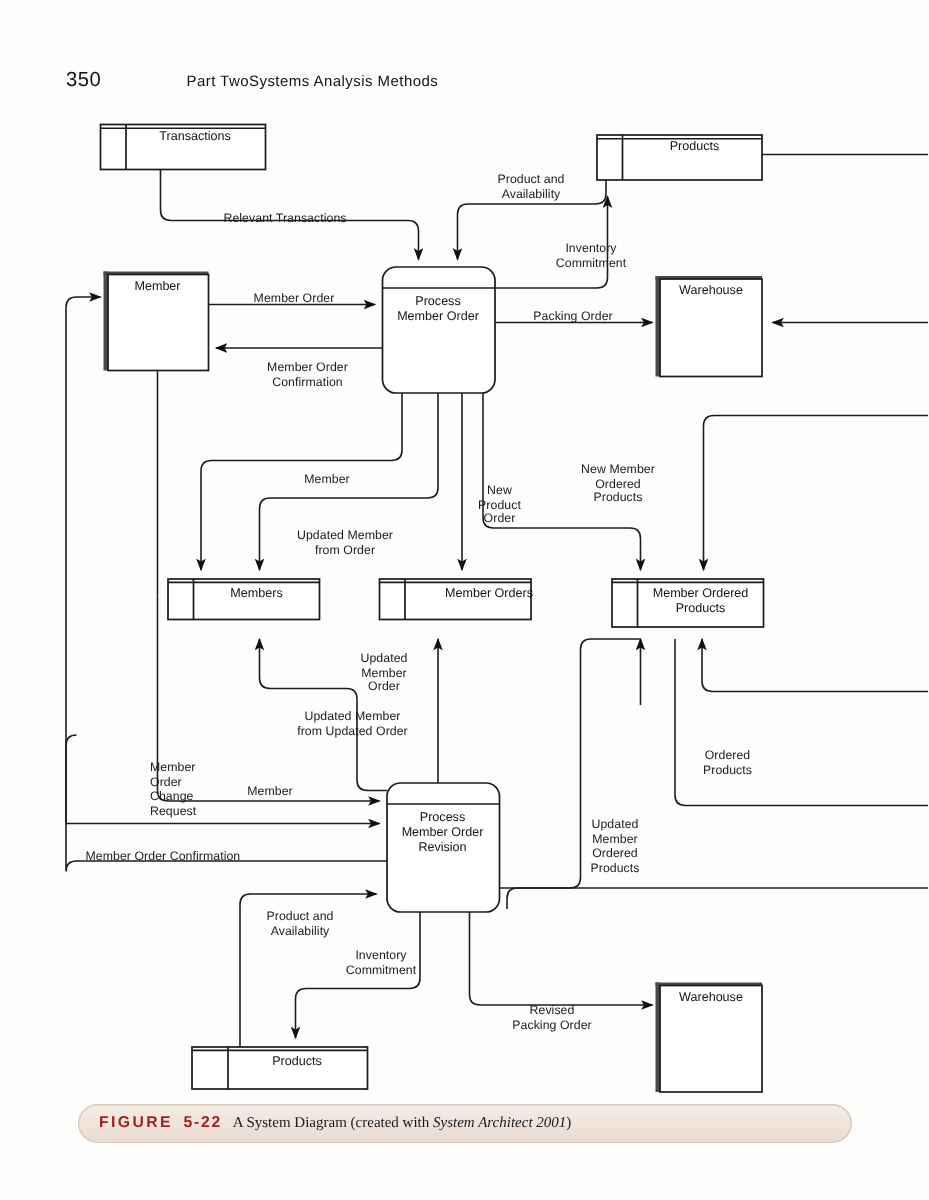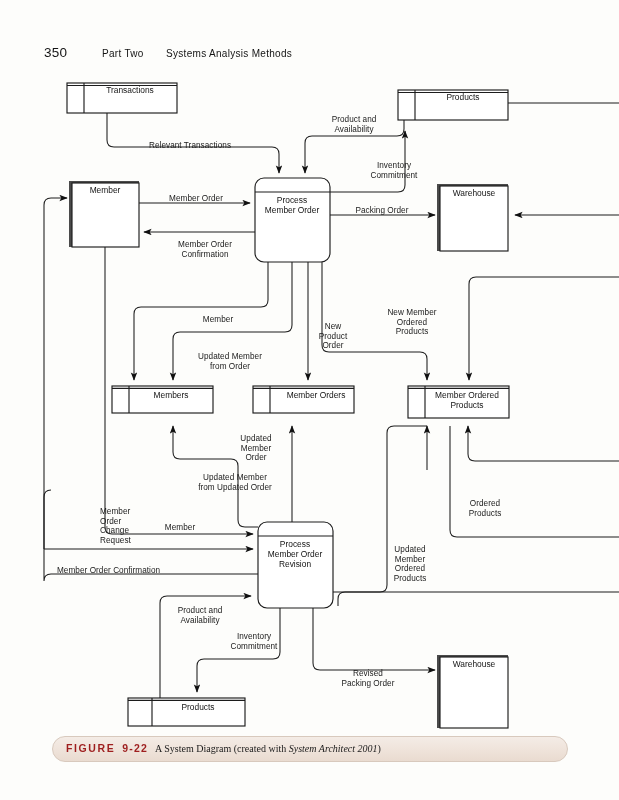--- a/index.html
+++ b/index.html
@@ -21,21 +21,21 @@
     left: 44px;
     top: 45px;
     display: flex;
     align-items: baseline;
     gap: 0px;
     font-weight: normal;
     color: #141414;
     letter-spacing: 0.3px;
   }
   #running-head .pg { font-size: 13.5px; width: 58px; }
-  #running-head .part { font-size: 10px; width: 64px; }
+  #running-head .part { font-size: 10px; width: 64px; text-align: right; }
   #running-head .sec { font-size: 10px; }
 
   
   #canvas {
     position: absolute;
     left: 0; top: 0;
     width: 619px;
     height: 800px;
   }
   .flow-line {
@@ -260,21 +260,21 @@
 
   </svg>
 
   <div class="shape-lbl" style="left:130px; top:86px;text-align:center;">Transactions</div>
   <div class="shape-lbl" style="left:463px; top:93px;">Products</div>
   <div class="shape-lbl" style="left:105px; top:186px;">Member</div>
   <div class="shape-lbl" style="left:292px; top:196px;">Process
 Member Order</div>
   <div class="shape-lbl" style="left:474px; top:189px;">Warehouse</div>
   <div class="shape-lbl" style="left:171px; top:391px;">Members</div>
-  <div class="shape-lbl" style="left:316px; top:391px;">Member Orders</div>
+  <div class="shape-lbl" style="left:326px; top:391px;">Member Orders</div>
   <div class="shape-lbl" style="left:467px; top:391px;">Member Ordered
 Products</div>
   <div class="shape-lbl" style="left:295px; top:540px;">Process
 Member Order
 Revision</div>
   <div class="shape-lbl" style="left:198px; top:703px;">Products</div>
   <div class="shape-lbl" style="left:474px; top:660px;">Warehouse</div>
 
   <div class="lbl c" style="left:190px; top:141px;">Relevant Transactions</div>
   <div class="lbl c" style="left:354px; top:115px;">Product and
@@ -314,17 +314,17 @@
   <div class="lbl c" style="left:200px; top:606px;">Product and
 Availability</div>
   <div class="lbl c" style="left:254px; top:632px;">Inventory
 Commitment</div>
   <div class="lbl c" style="left:368px; top:669px;">Revised
 Packing Order</div>
 
   <div id="caption-bar"></div>
   <div id="caption-text">
     <span class="fw">FIGURE</span>
-    <span class="fn">9-22</span>
+    <span class="fn">5-22</span>
     <span class="ct"><span>A System Diagram (created with </span><i>System Architect 2001</i><span>)</span></span>
   </div>
 
 </div>
 
 </body></html>

